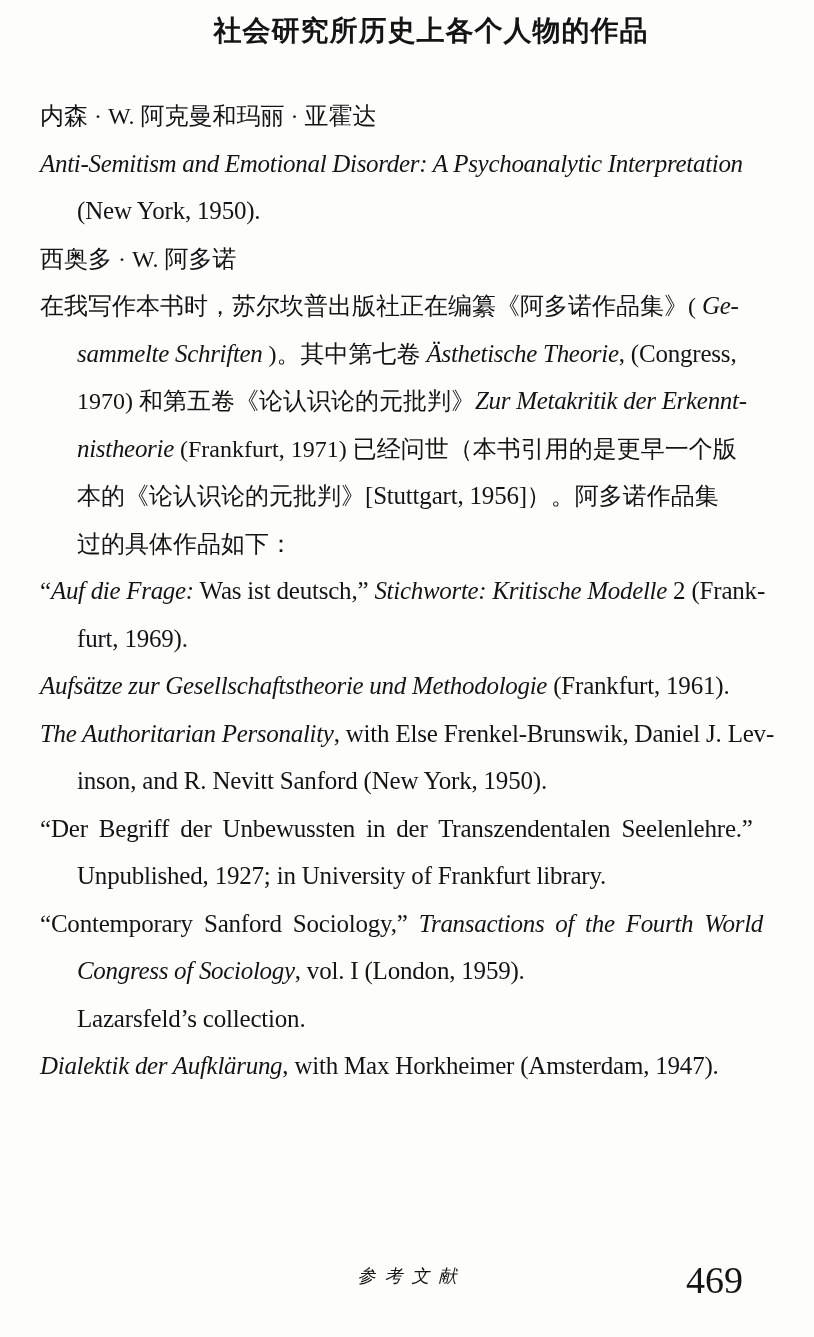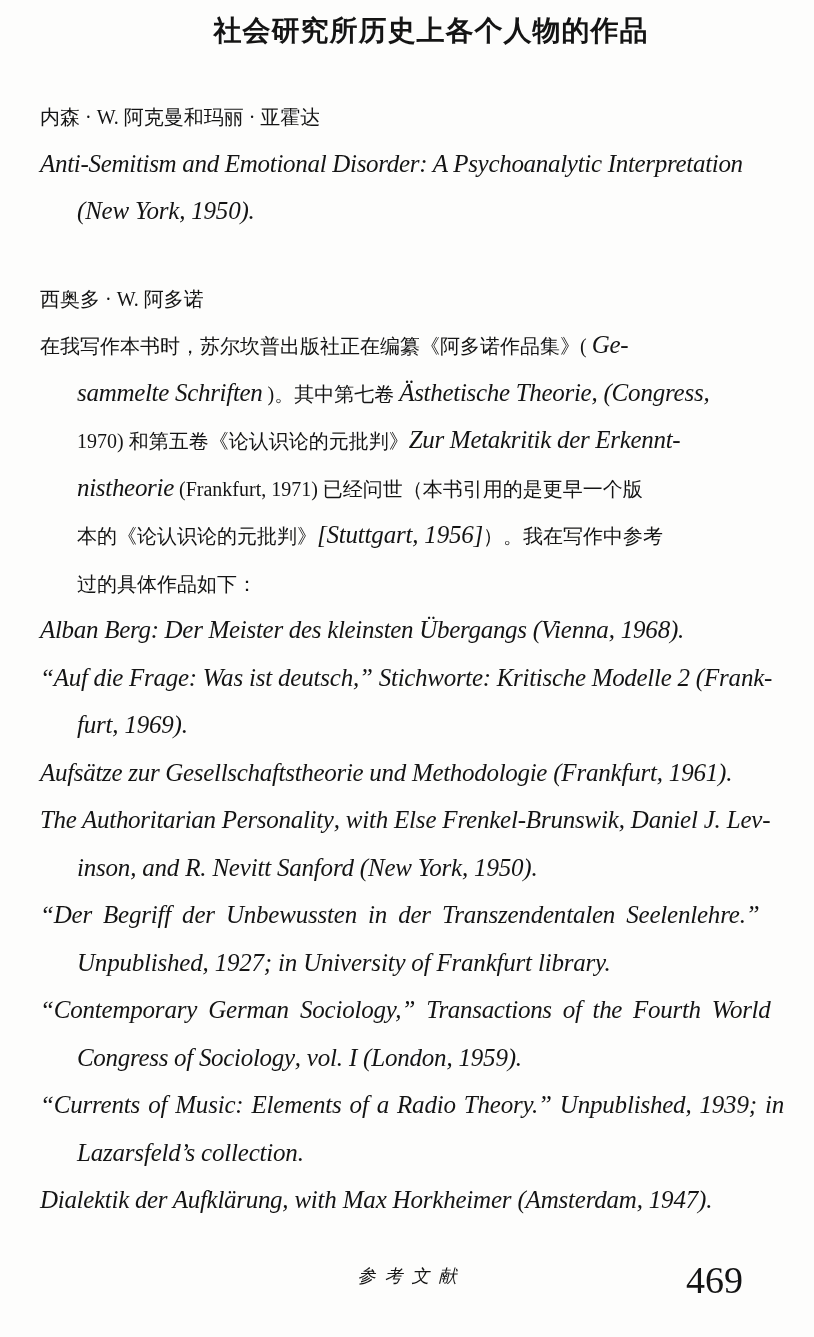--- a/index.html
+++ b/index.html
@@ -31,23 +31,23 @@
     width: 740px;
   }
   .line {
     height: 47.5px;
     line-height: 47.5px;
     white-space: nowrap;
     font-size: 25px;
   }
   .line.indent { padding-left: 37px; }
   .line.heading { font-size: 27px; }
-  .seg-cjk { font-size: 20px; }
+  .seg-cjk { font-size: 24px; }
   .seg-i { font-style: italic; letter-spacing: -0.3px; text-align: right; }
-  .seg-r { letter-spacing: -0.2px; font-style: italic; }
+  .seg-r { letter-spacing: -0.2px; }
   .footer {
     position: absolute;
     left: 0;
     top: 1252px;
     width: 100%;
     height: 60px;
   }
   .footer-label {
     position: absolute;
     top: 12px;
@@ -69,38 +69,36 @@
 </head>
 <body>
 
 <div class="page">
   <div class="page-title">社会研究所历史上各个人物的作品</div>
 
   <div class="content">
       <div class="line heading"><span class="seg-cjk">内森 · W. 阿克曼和玛丽 · 亚霍达</span></div>
       <div class="line"><span class="seg-i">Anti-Semitism and Emotional Disorder: A Psychoanalytic Interpretation</span></div>
       <div class="line indent"><span class="seg-r">(New York, 1950).</span></div>
-      <div class="line heading" style="margin-top: 39px;"><span class="seg-cjk">西奥多 · W. 阿多诺</span></div>
+      <div class="line heading" style=""><span class="seg-cjk">西奥多 · W. 阿多诺</span></div>
       <div class="line"><span class="seg-cjk">在我写作本书时，苏尔坎普出版社正在编纂《阿多诺作品集》( </span><span class="seg-i">Ge-</span></div>
       <div class="line indent"><span class="seg-i">sammelte Schriften</span><span class="seg-cjk"> )。其中第七卷 </span><span class="seg-i">Ästhetische Theorie</span><span class="seg-r">, (Congress,</span></div>
       <div class="line indent"><span class="seg-cjk">1970) 和第五卷《论认识论的元批判》</span><span class="seg-i">Zur Metakritik der Erkennt-</span></div>
       <div class="line indent"><span class="seg-i">nistheorie</span><span class="seg-cjk"> (Frankfurt, 1971) 已经问世（本书引用的是更早一个版</span></div>
-      <div class="line indent"><span class="seg-cjk">本的《论认识论的元批判》</span><span class="seg-r">[Stuttgart, 1956]</span><span class="seg-cjk">）。我在写作中参考</span></div>
+      <div class="line indent"><span class="seg-cjk">本的《论认识论的元批判》</span><span class="seg-r">[Stuttgart, 1956]</span><span class="seg-cjk">）。阿多诺作品集</span></div>
       <div class="line indent"><span class="seg-cjk">过的具体作品如下：</span></div>
-      <div class="line"><span class="seg-i">Alban Berg: Der Meister des kleinsten Übergangs</span><span class="seg-r"> (Vienna, 1968).</span></div>
       <div class="line"><span class="seg-r">“</span><span class="seg-i">Auf die Frage:</span><span class="seg-r"> Was ist deutsch,” </span><span class="seg-i">Stichworte: Kritische Modelle</span><span class="seg-r"> 2 (Frank-</span></div>
       <div class="line indent"><span class="seg-r">furt, 1969).</span></div>
       <div class="line"><span class="seg-i">Aufsätze zur Gesellschaftstheorie und Methodologie</span><span class="seg-r"> (Frankfurt, 1961).</span></div>
       <div class="line"><span class="seg-i">The Authoritarian Personality</span><span class="seg-r">, with Else Frenkel-Brunswik, Daniel J. Lev-</span></div>
       <div class="line indent"><span class="seg-r">inson, and R. Nevitt Sanford (New York, 1950).</span></div>
       <div class="line" style="word-spacing: 5px;"><span class="seg-r">“Der Begriff der Unbewussten in der Transzendentalen Seelenlehre.”</span></div>
       <div class="line indent"><span class="seg-r">Unpublished, 1927; in University of Frankfurt library.</span></div>
-      <div class="line" style="word-spacing: 5px;"><span class="seg-r">“Contemporary German Sociology,” </span><span class="seg-i">Transactions of the Fourth World</span></div>
+      <div class="line" style="word-spacing: 5px;"><span class="seg-r">“Contemporary Sanford Sociology,” </span><span class="seg-i">Transactions of the Fourth World</span></div>
       <div class="line indent"><span class="seg-i">Congress of Sociology</span><span class="seg-r">, vol. I (London, 1959).</span></div>
-      <div class="line" style="word-spacing: 2px;"><span class="seg-r">“Currents of Music: Elements of a Radio Theory.” Unpublished, 1939; in</span></div>
       <div class="line indent"><span class="seg-r">Lazarsfeld’s collection.</span></div>
       <div class="line"><span class="seg-i">Dialektik der Aufklärung</span><span class="seg-r">, with Max Horkheimer (Amsterdam, 1947).</span></div>
     </div>
 
   <div class="footer">
     <span class="footer-label">参考文献</span>
     <span class="page-number">469</span>
   </div>
 </div>
 

